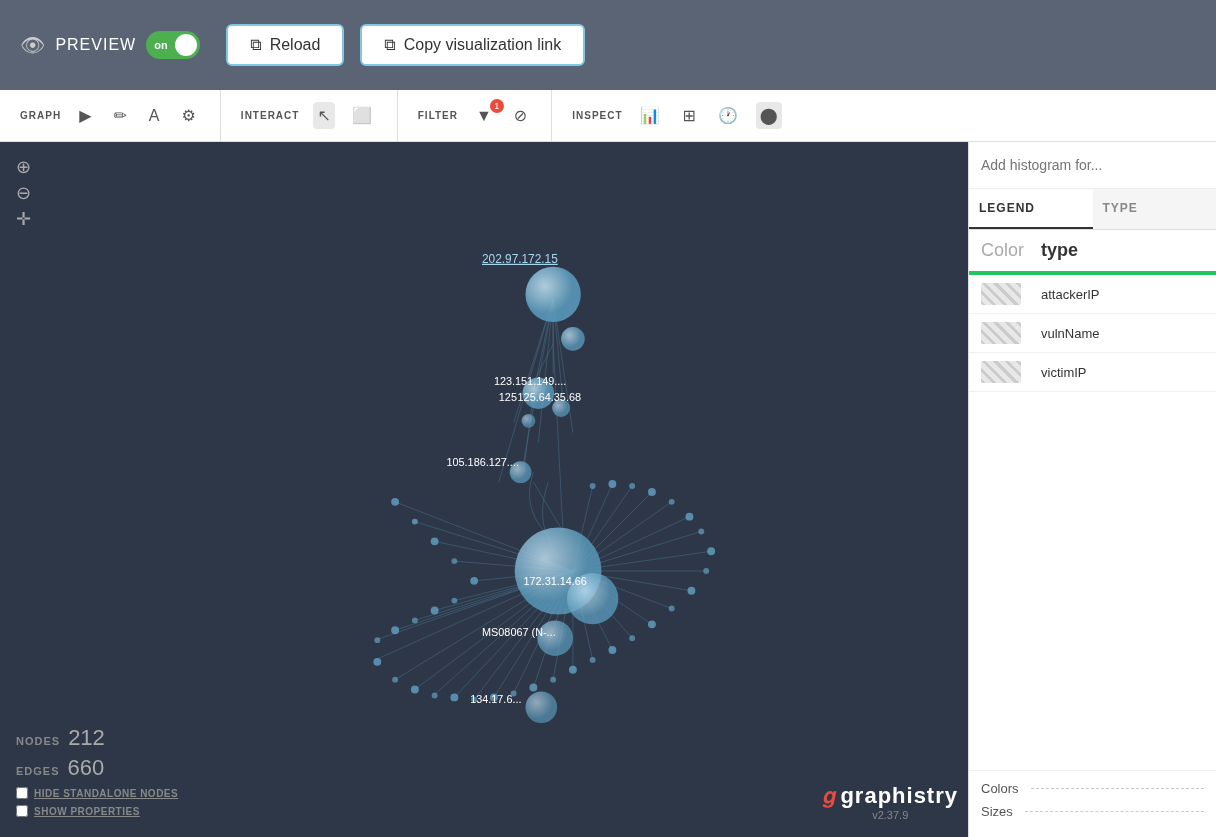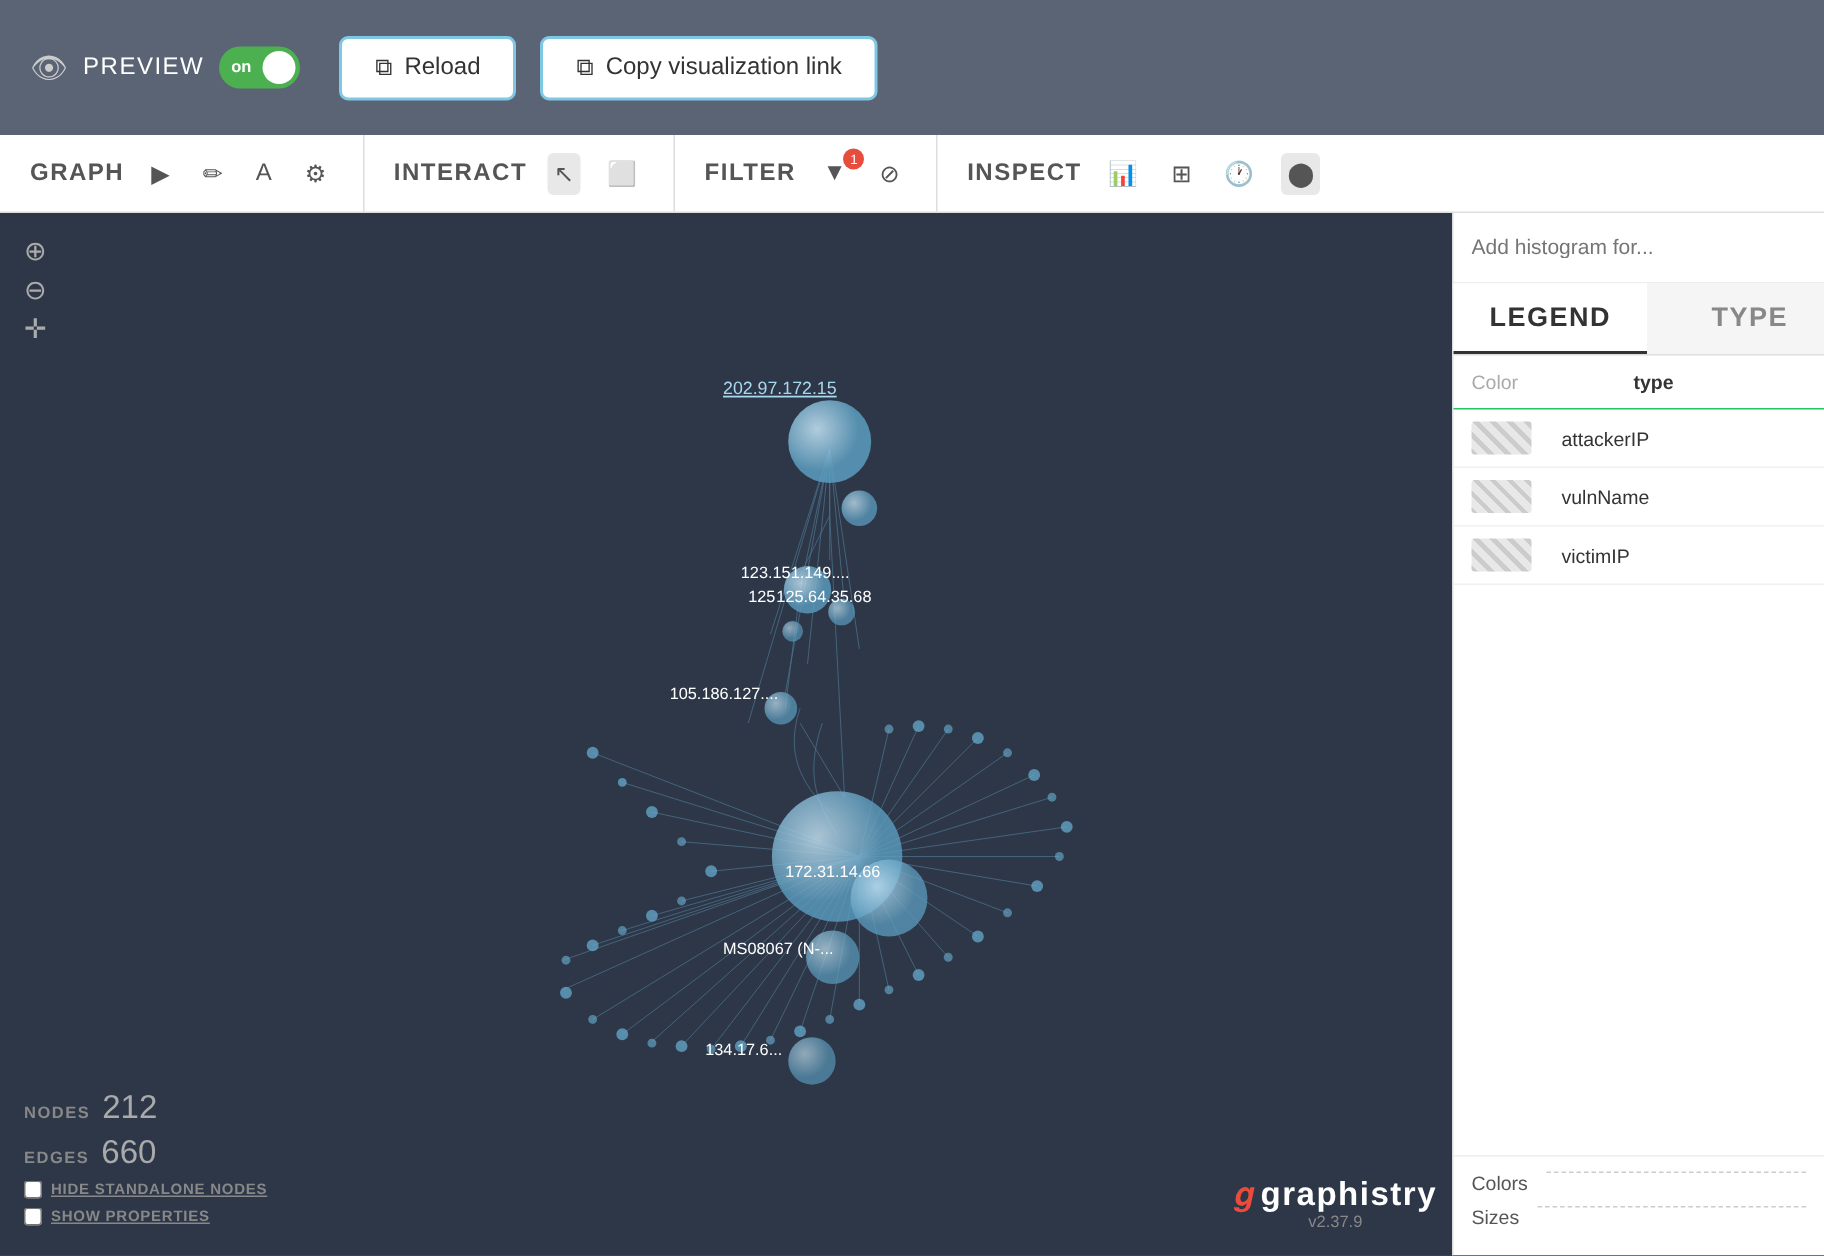--- a/index.html
+++ b/index.html
@@ -73,21 +73,21 @@
       display: flex;
       align-items: center;
       gap: 14px;
       padding: 0 20px;
       height: 100%;
     }
     .toolbar-section + .toolbar-section {
       border-left: 1px solid #ddd;
     }
     .toolbar-label {
-      font-size: 16px;
+      font-size: 10px;
       font-weight: 700;
       color: #555;
       letter-spacing: 1px;
       text-transform: uppercase;
     }
     .toolbar-icon {
       color: #555;
       font-size: 16px;
       cursor: pointer;
       padding: 4px;
@@ -217,47 +217,46 @@
       font-size: 14px;
       color: #999;
       background: transparent;
     }
     .panel-tabs {
       display: flex;
       border-bottom: 1px solid #ddd;
     }
     .panel-tab {
       flex: 1;
-      padding: 12px 24px;
-      text-align: right;
-      font-size: 18px;
+      padding: 12px 10px;
+      text-align: left;
+      font-size: 12px;
       font-weight: 700;
       letter-spacing: 1px;
       cursor: pointer;
       color: #888;
       text-transform: uppercase;
     }
     .panel-tab.active {
       color: #333;
       border-bottom: 2px solid #333;
       background: white;
     }
     .panel-tab:not(.active) { background: #f5f5f5; }
 
     .panel-content { flex: 1; }
 
     .legend-header {
       display: grid;
       grid-template-columns: 60px 1fr;
       padding: 10px 12px;
-      font-size: 13px;
+      font-size: 18px;
       color: #aaa;
       font-weight: 400;
-      border-bottom: 1px solid #22c55e;
-      gap: 48px;
+      border-bottom: 4px solid #22c55e;
     }
     .legend-header .col-type { font-weight: 700; color: #333; }
 
     .legend-row {
       display: grid;
       grid-template-columns: 60px 1fr;
       padding: 8px 12px;
       align-items: center;
       border-bottom: 1px solid #f0f0f0;
     }
@@ -278,21 +277,21 @@
       color: #333;
       font-weight: 400;
     }
 
     .panel-footer {
       padding: 10px 12px;
       border-top: 1px solid #eee;
     }
     .footer-row {
       display: flex;
-      align-items: flex-start;
+      align-items: center;
       gap: 8px;
       margin-bottom: 8px;
       font-size: 13px;
       color: #888;
     }
     .footer-row .footer-label { font-weight: 500; color: #555; }
     .footer-line {
       flex: 1;
       border-bottom: 1px dashed #ccc;
       margin-left: 4px;

